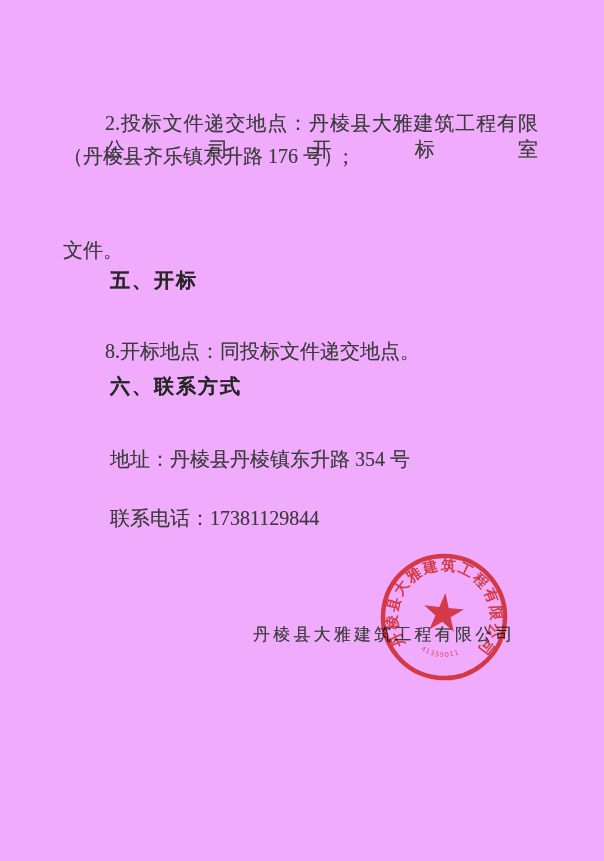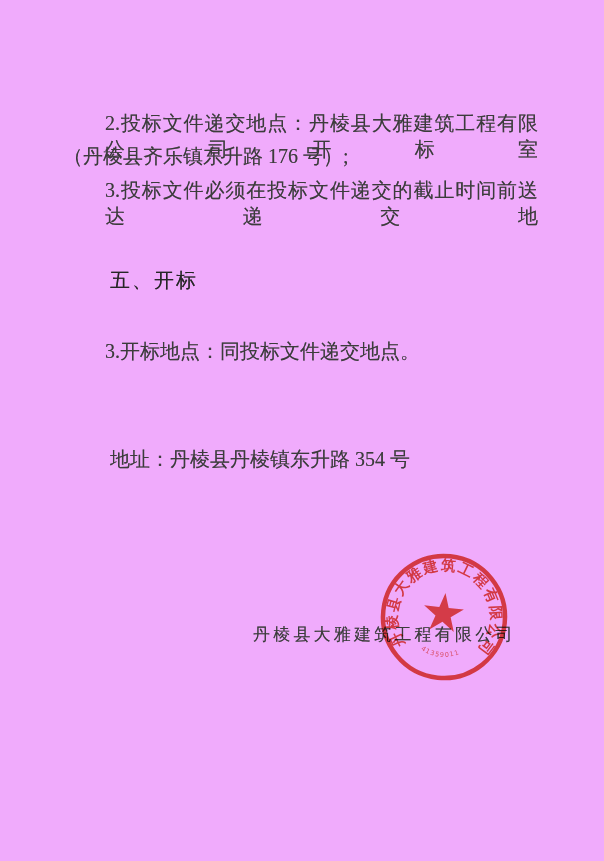--- a/index.html
+++ b/index.html
@@ -27,21 +27,21 @@
   }
   .indent{padding-left:42px;width:433px;}
   .indent2{padding-left:47px;width:428px;}
   .justify{
     white-space:normal;
     text-align:justify;
     text-align-last:justify;
     text-justify:inter-character;
   }
   .heading{
-    font-weight:400;
+    font-weight:700;
     color:#262626;
     letter-spacing:2px;
     text-shadow:0 0 .5px rgba(35,35,35,.7);
   }
   .sig-company{
     position:absolute;
     left:253px;top:623px;
     font-size:17px;
     letter-spacing:3.2px;
     color:#3c3c3c;
@@ -80,26 +80,28 @@
 </style>
 </head>
 <body>
 
 <div class="page">
   <div class="content">
 
     <div class="line indent justify" style="top:110px">2.投标文件递交地点：丹棱县大雅建筑工程有限公司开标室</div>
     <div class="line" style="top:143px">（丹棱县齐乐镇东升路 176 号）;</div>
 
-    <div class="line indent justify" style="top:177px">3.投标文件必须在投标文件递交的截止时间前送达递交地</div>
+    <div class="line" style="top:237px">文件。</div>
 
     <div class="line indent2 heading" style="top:267px">五、开标</div>
-    <div class="line indent" style="top:338px">3.开标地点：同投标文件递交地点。</div>
+    <div class="line indent" style="top:338px">8.开标地点：同投标文件递交地点。</div>
 
+    <div class="line indent2 heading" style="top:373px">六、联系方式</div>
     <div class="line indent2" style="top:446px">地址：丹棱县丹棱镇东升路 354 号</div>
+    <div class="line indent2" style="top:505px">联系电话：17381129844</div>
   </div>
 
   <div class="sig-company">丹棱县大雅建筑工程有限公司</div>
 
   <div class="seal">
     <svg width="150" height="150" viewBox="0 0 150 150">
       <defs>
         <path id="sealTopArc" d="M 36.5,102 A 47,47 0 1 1 113.5,102" fill="none"></path>
         <path id="sealBottomArc" d="M 49.3,105.6 A 40,40 0 0 0 100.7,105.6" fill="none"></path>
       </defs>

